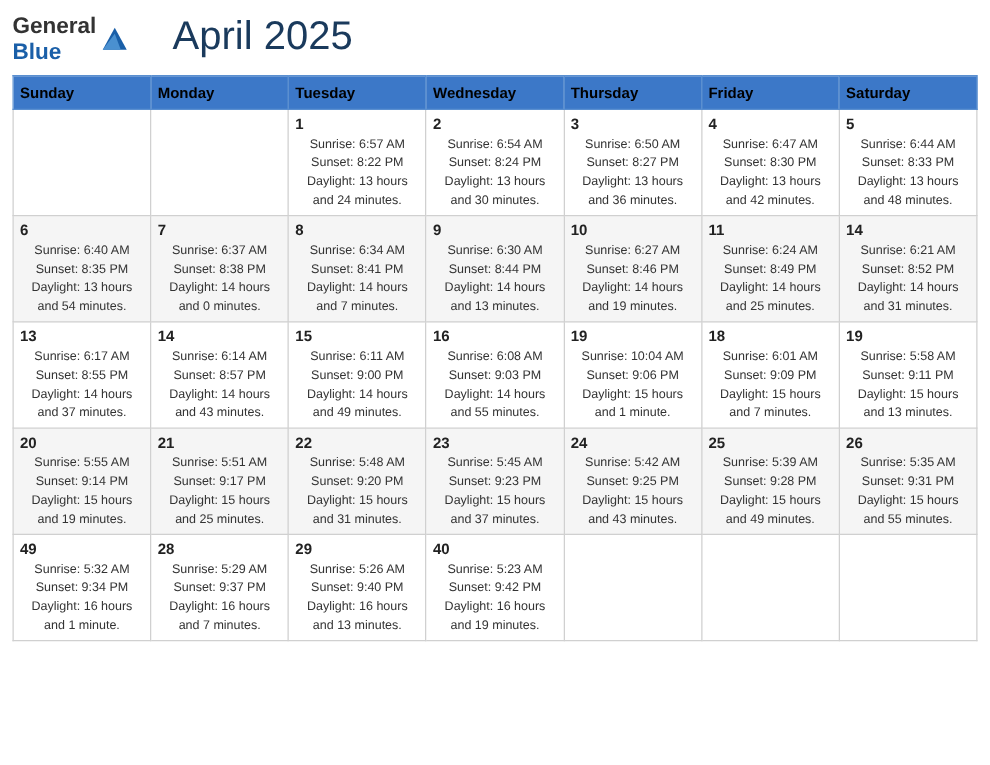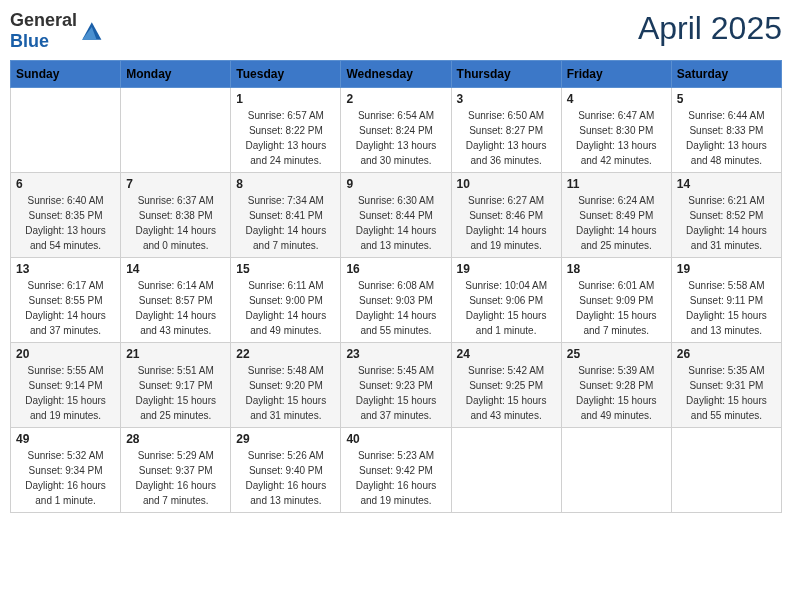--- a/index.html
+++ b/index.html
@@ -5,21 +5,21 @@
     * { box-sizing: border-box; margin: 0; padding: 0; }
     body {
       font-family: Arial, sans-serif;
       background: #fff;
       width: 792px;
       min-height: 612px;
       padding: 10px;
     }
     .header {
       display: flex;
-      justify-content: space-between;
+      justify-content: flex-start;
       align-items: flex-start;
       margin-bottom: 8px;
     }
     .logo {
       display: flex;
       align-items: center;
     }
     .logo-text-general {
       font-size: 18px;
       font-weight: bold;
@@ -30,20 +30,21 @@
       font-weight: bold;
       color: #1a5fa8;
     }
     .logo-icon {
       width: 24px;
       height: 24px;
       margin-left: 2px;
     }
     .title-block {
       text-align: right;
+      margin-left: 35px;
     }
     .month-title {
       font-size: 32px;
       color: #1a3a5c;
       font-weight: normal;
     }
     .subtitle {
       font-size: 14px;
       color: #444;
     }
@@ -163,21 +164,21 @@
 Daylight: 13 hours and 54 minutes.</div>
         </td>
         <td>
           <span class="day-number">7</span>
           <div class="day-info">Sunrise: 6:37 AM
 Sunset: 8:38 PM
 Daylight: 14 hours and 0 minutes.</div>
         </td>
         <td>
           <span class="day-number">8</span>
-          <div class="day-info">Sunrise: 7:34 AM
+          <div class="day-info">Sunrise: 6:34 AM
 Sunset: 8:41 PM
 Daylight: 14 hours and 7 minutes.</div>
         </td>
         <td>
           <span class="day-number">9</span>
           <div class="day-info">Sunrise: 6:30 AM
 Sunset: 8:44 PM
 Daylight: 14 hours and 13 minutes.</div>
         </td>
         <td>

